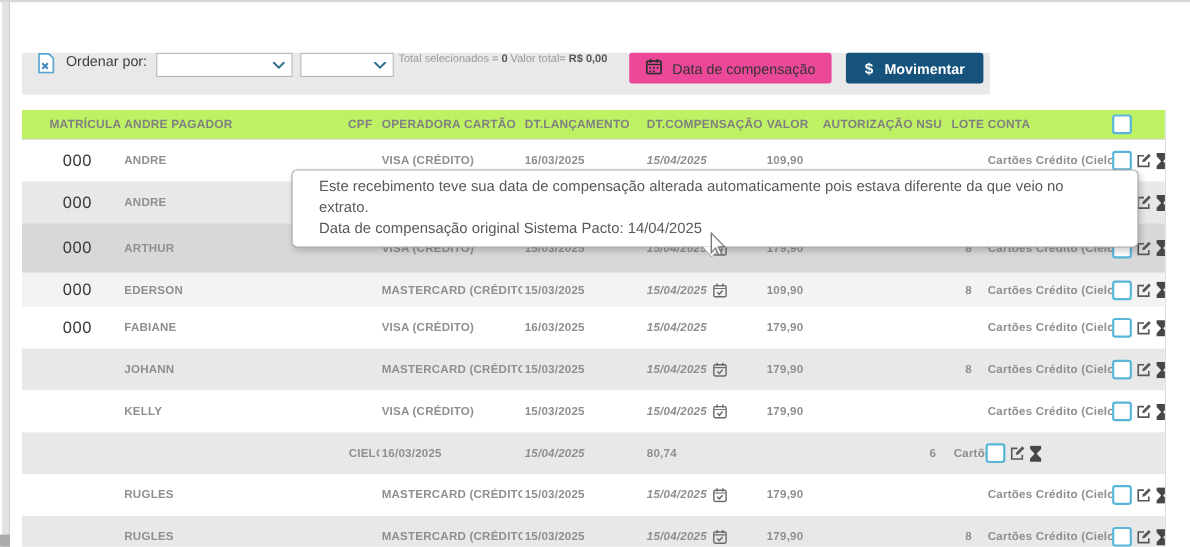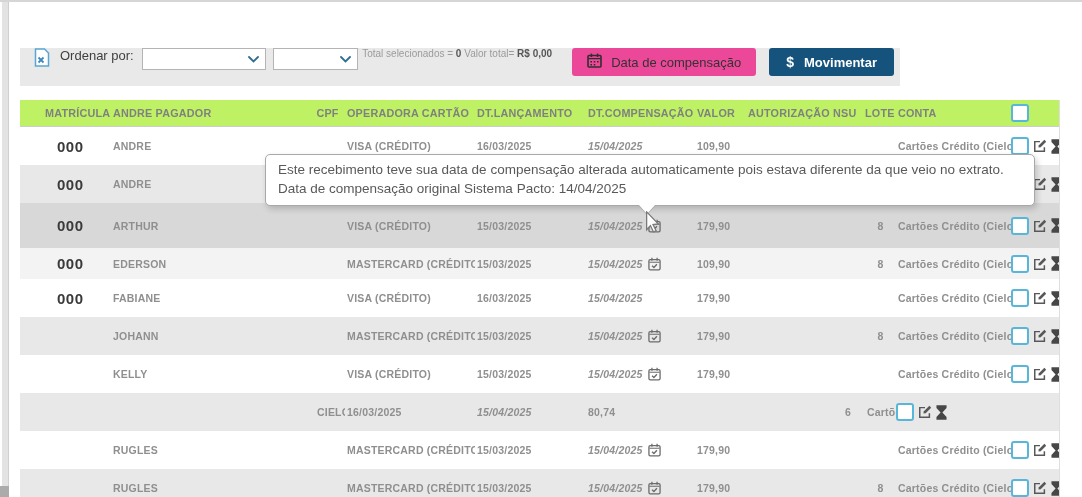--- a/index.html
+++ b/index.html
@@ -52,35 +52,35 @@
   .hc-cpf{text-align:center;padding-right:5px;}
   .hc-pad{padding-left:2px;}
   .hc-lote{text-align:left;}
   .row{height:38px;background:#fff;}
   .row.tall{height:45px;}
   .row.short{height:31px;}
   .shade-alt{background:#e8e8e8;}
   .shade-light{background:#f3f3f3;}
   .shade-hover{background:#d8d8d8;}
   .cell{font-size:10.5px;font-weight:700;color:#8f8f8f;white-space:nowrap;overflow:hidden;letter-spacing:.2px;}
-  .c-mat{font-size:15px;font-weight:700;color:#3a3a3a;padding-left:12px;letter-spacing:.5px;}
+  .c-mat{font-size:15px;font-weight:400;color:#3a3a3a;padding-left:12px;letter-spacing:.5px;}
   .c-cpf{text-align:right;padding-right:5px;}
   .c-oper,.c-dtl,.c-dtc,.c-val,.c-aut,.c-nsu,.c-conta{padding-left:2px;}
   .c-lote{text-align:center;}
   .c-dtc{display:flex;align-items:center;gap:5px;overflow:visible;font-style:italic;}
   .c-controls{display:flex;align-items:center;gap:4px;overflow:visible;}
   .cb{width:14px;height:14px;border:2px solid #58b7d8;border-radius:3px;background:#fff;display:inline-block;flex:0 0 auto;cursor:pointer;}
   .ic{display:inline-flex;align-items:center;cursor:pointer;}
   .calwrap{display:inline-flex;align-items:center;cursor:pointer;}
 
   
   .tooltip{
     position:absolute;left:265px;top:154px;width:770px;box-sizing:border-box;
     background:#fff;border:1px solid #a8a8a8;border-radius:5px;
-    padding:5px 12px 7px;font-size:13.5px;color:#595959;line-height:1.42;
+    padding:5px 24px 7px;font-size:13.5px;color:#595959;line-height:1.42;
     box-shadow:2px 3px 6px rgba(0,0,0,.18);z-index:10;
   }
   .tooltip:before{
     content:"";position:absolute;bottom:-10px;left:372px;width:0;height:0;
     border-left:9px solid transparent;border-right:9px solid transparent;border-top:10px solid #a8a8a8;
   }
   .tooltip:after{
     content:"";position:absolute;bottom:-8.5px;left:373px;width:0;height:0;
     border-left:8px solid transparent;border-right:8px solid transparent;border-top:9px solid #ffffff;
   }

